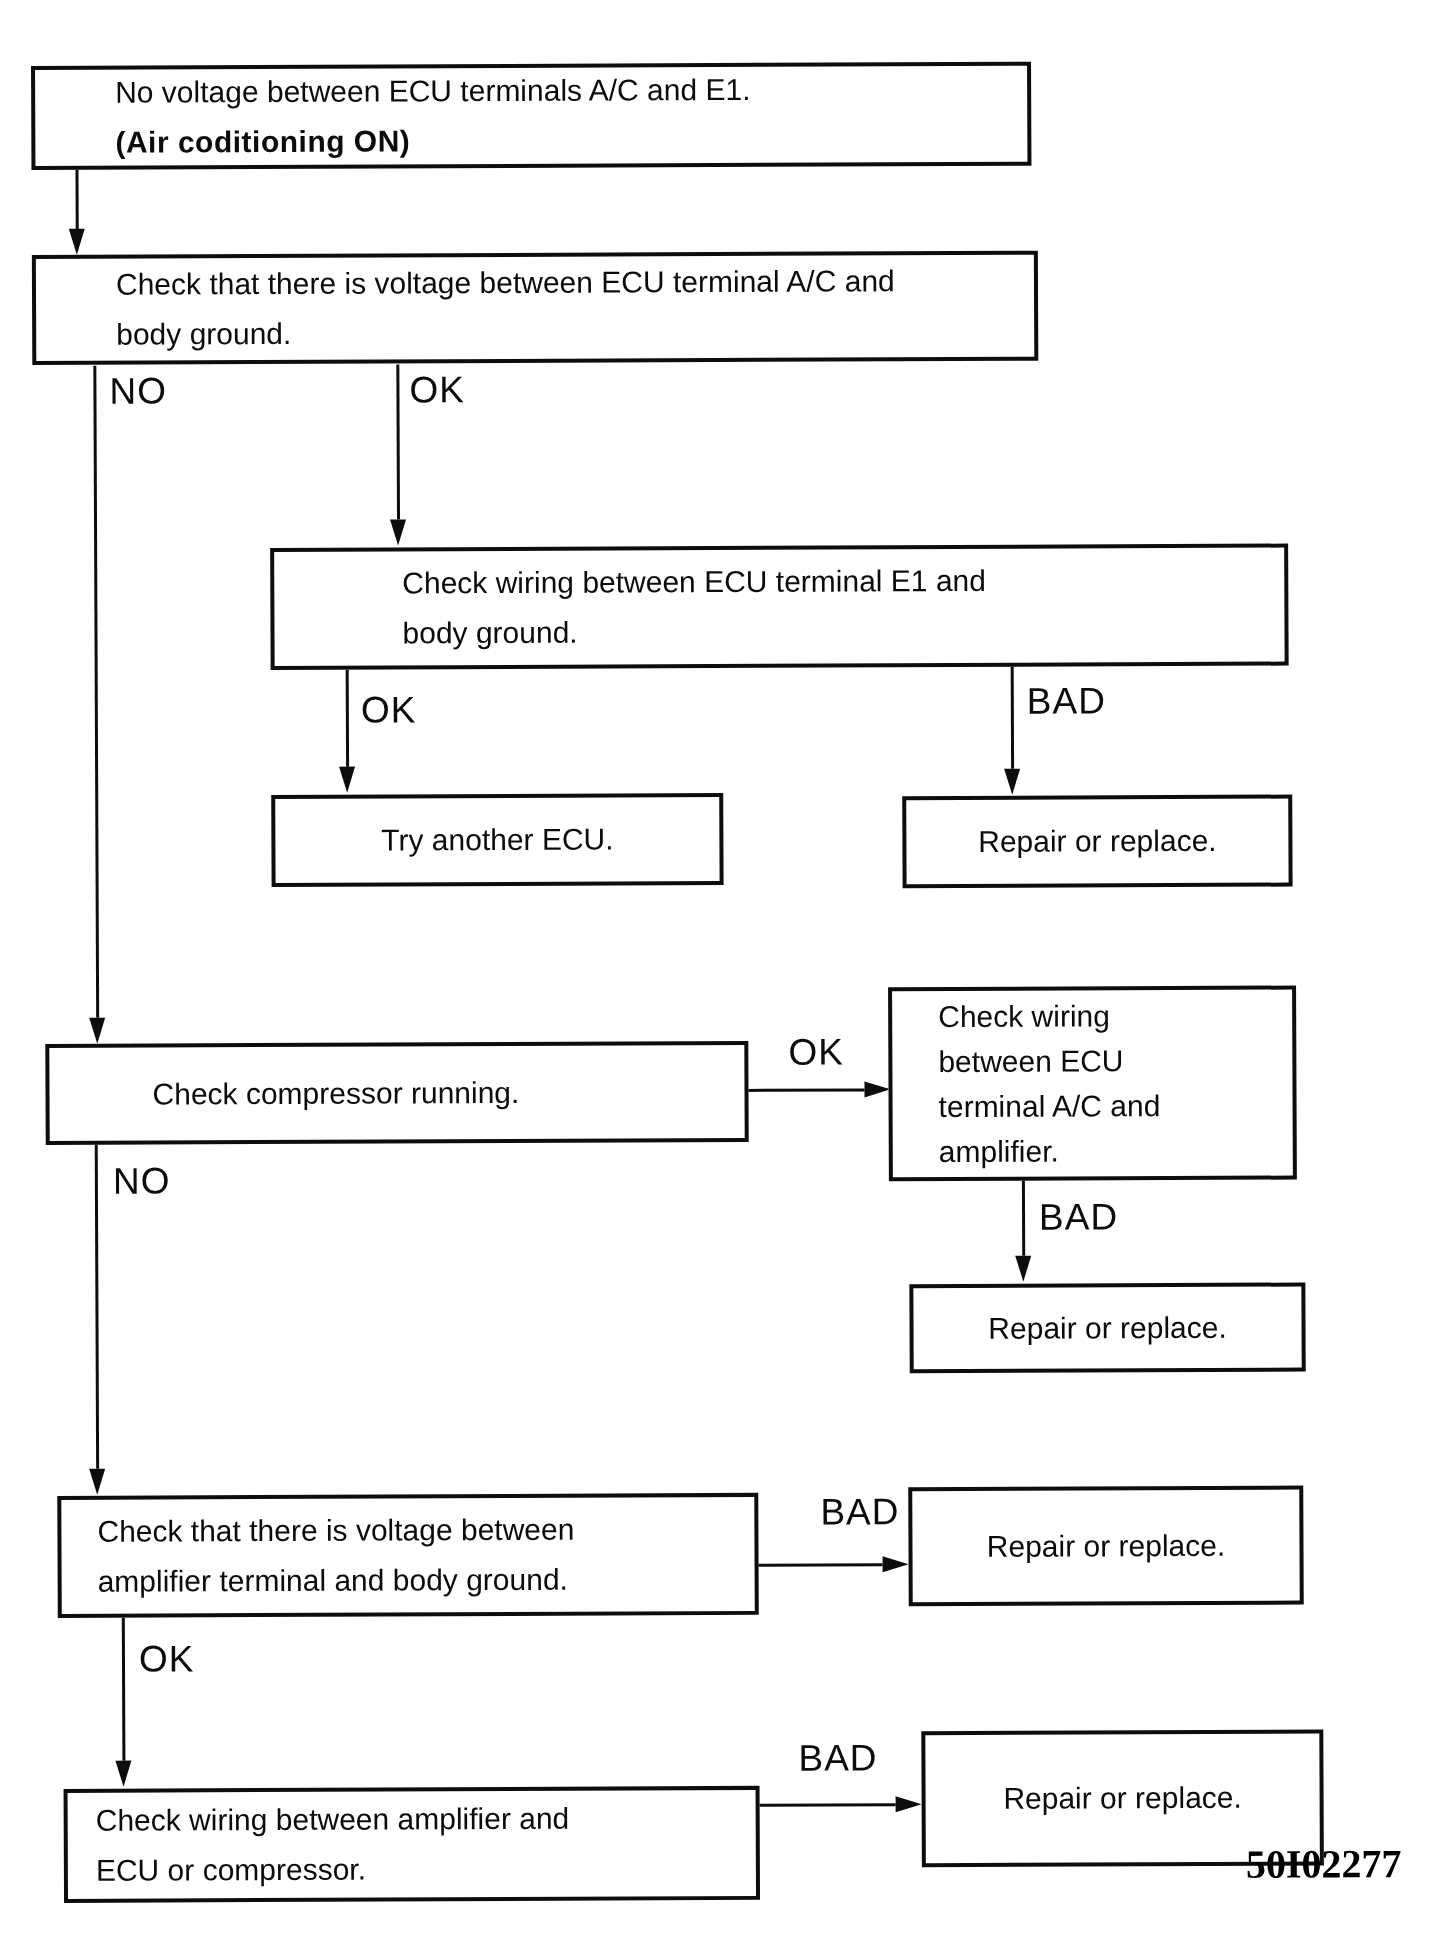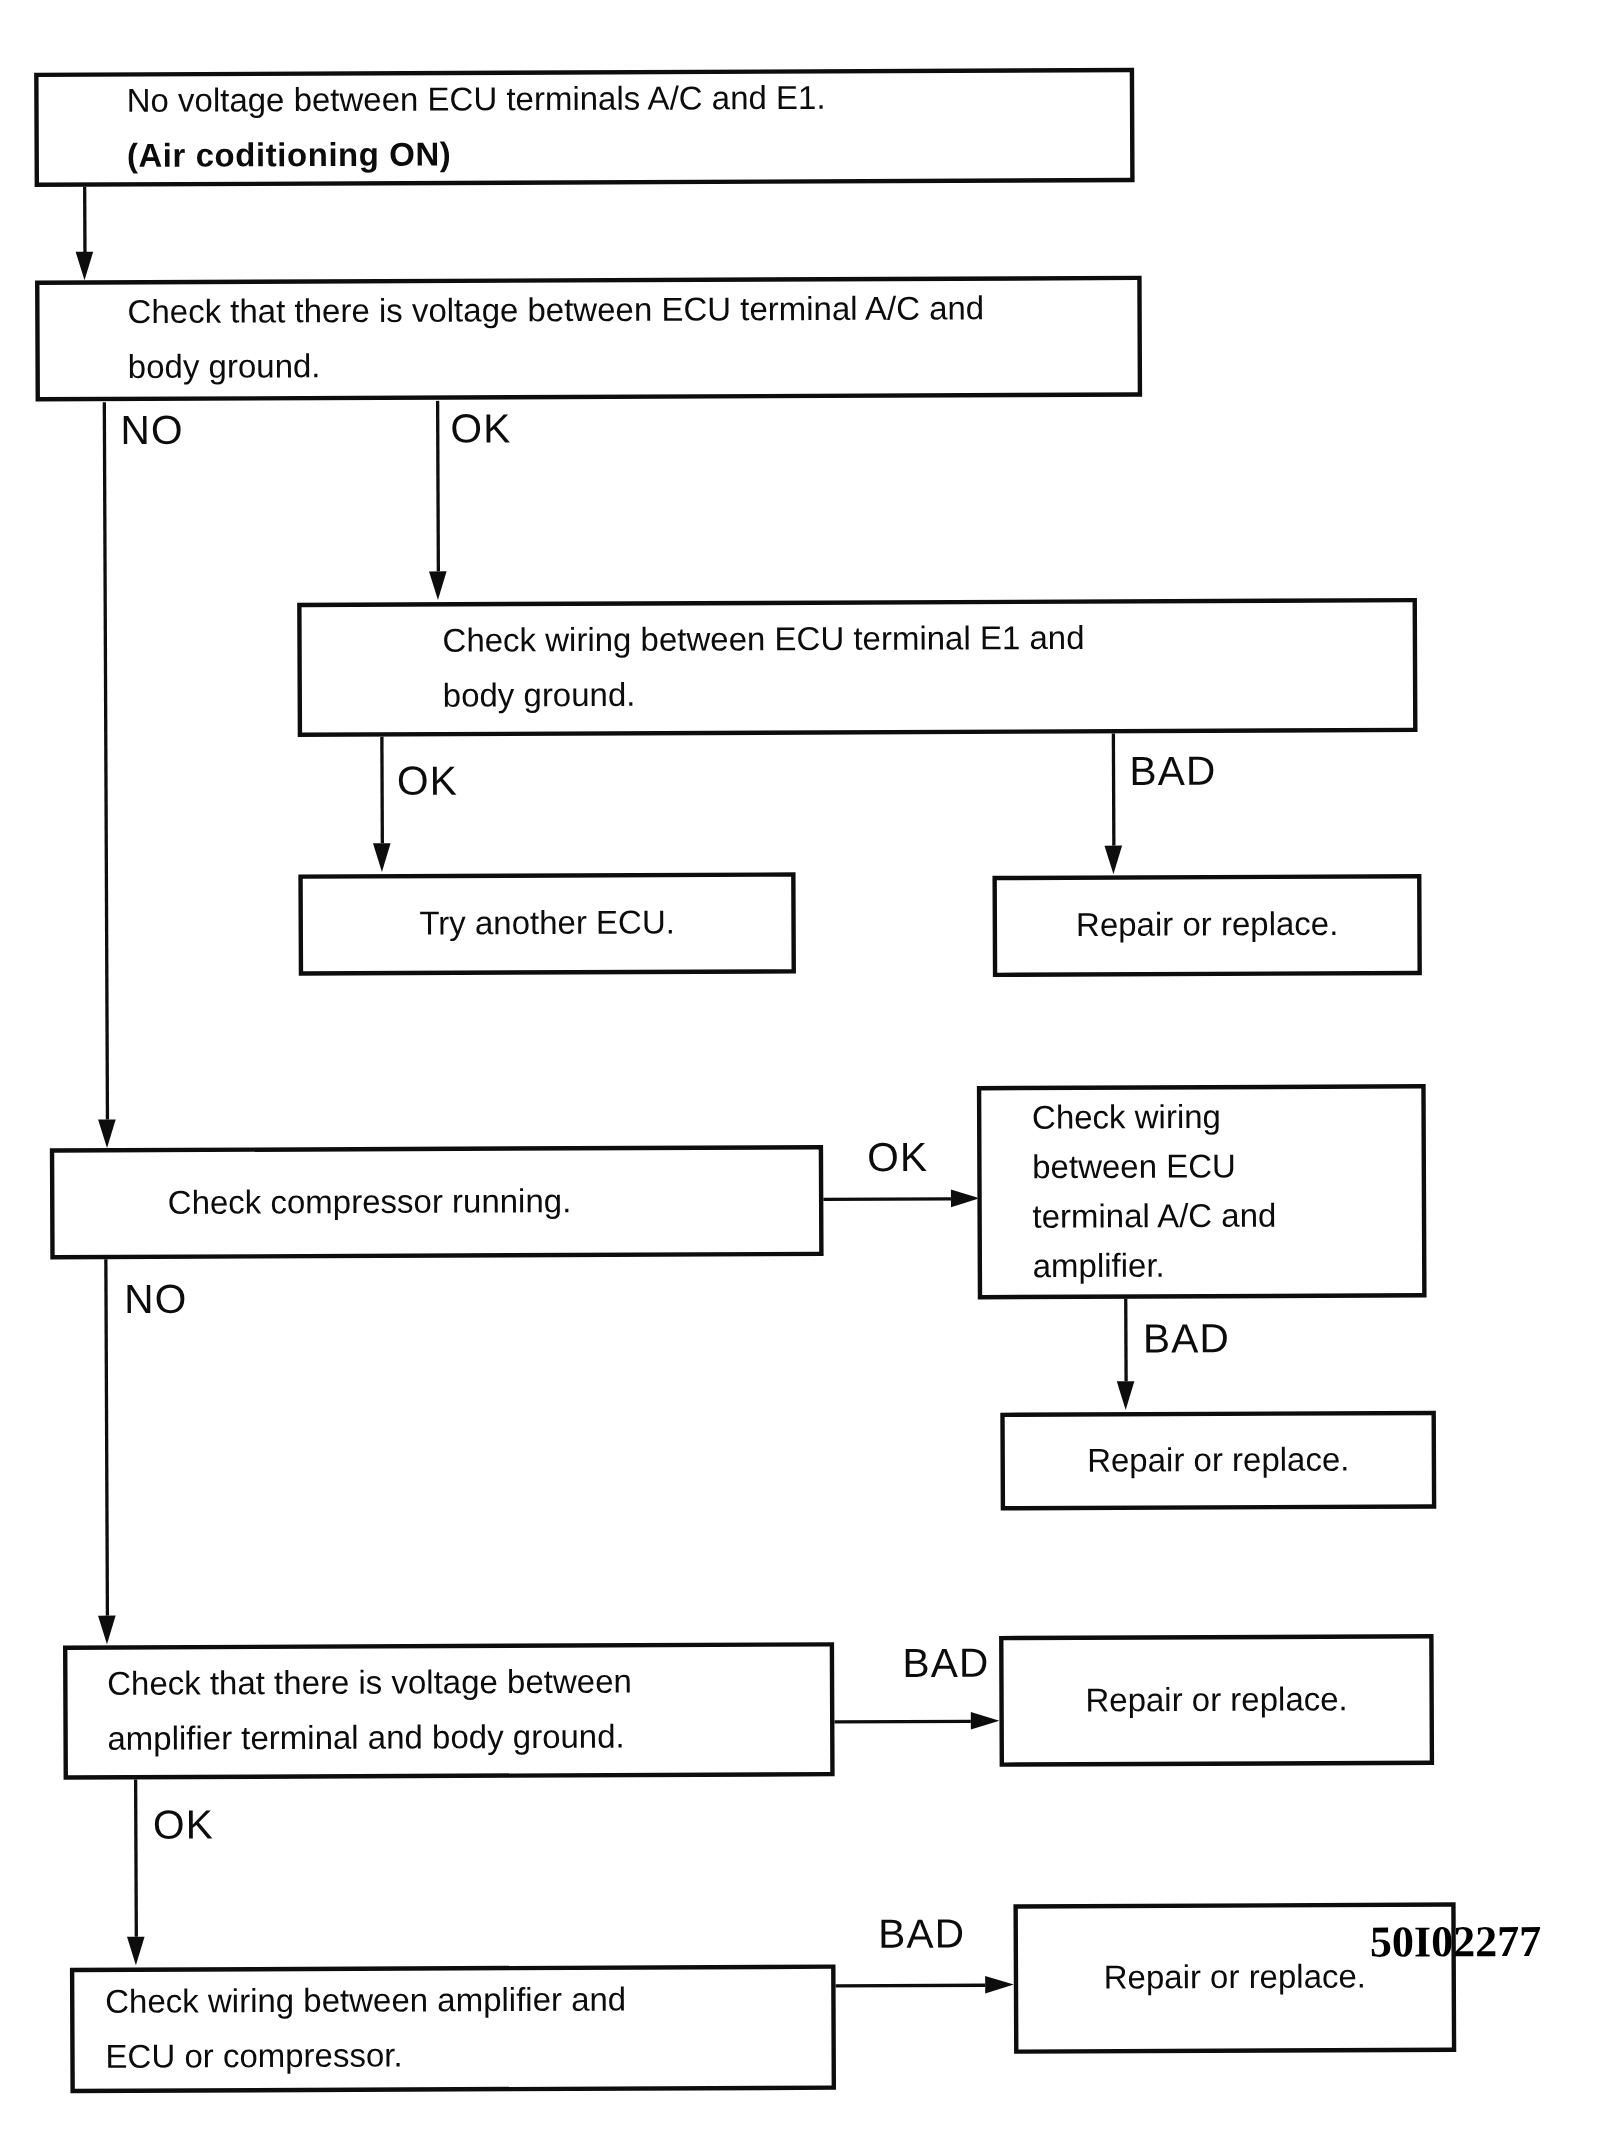--- a/index.html
+++ b/index.html
@@ -129,16 +129,16 @@
     </div>
 
     <div class="elabel" style="left:795px; top:1738px;">BAD</div>
     <div class="hline" style="left:756px; top:1804px; width:136px;"></div>
     <div class="arrow-right" style="left:892px; top:1797px;"></div>
 
     <div class="node center" style="left:918px; top:1732px; width:402px; height:136px;">
       <div class="tline">Repair or replace.</div>
     </div>
 
-    <div class="code" style="left:1242px; top:1744px;">50I02277</div>
+    <div class="code" style="left:1242px; top:1843px;">50I02277</div>
 
   </div>
 </div>
 
 </body></html>

